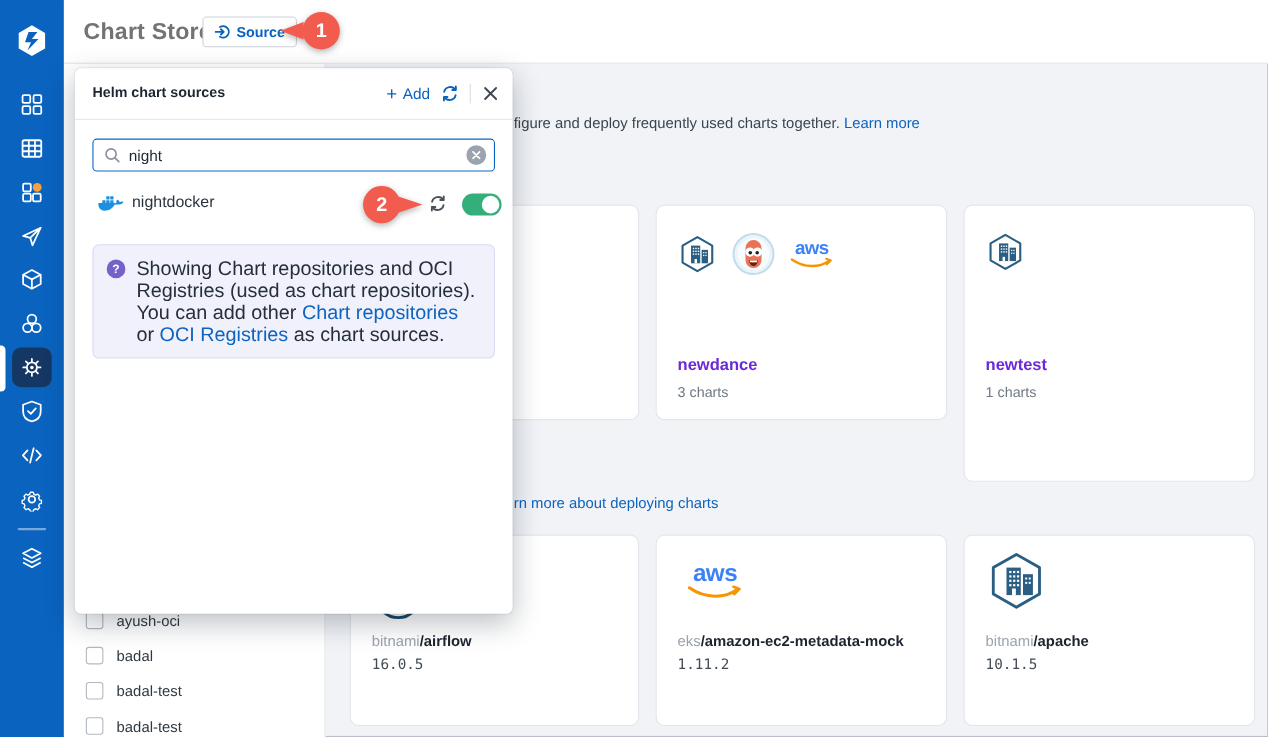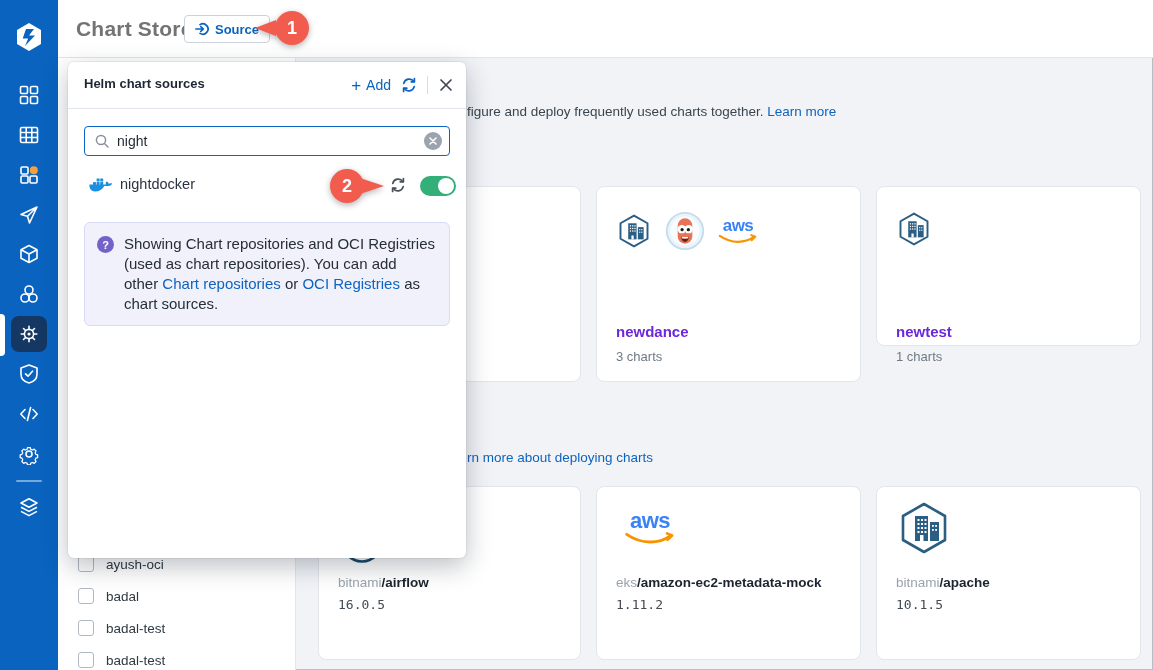--- a/index.html
+++ b/index.html
@@ -67,21 +67,21 @@
   .clear-btn { position:absolute; right:7px; top:5px; width:18px; height:18px; border-radius:50%; background:#9aa3ae; display:flex; align-items:center; justify-content:center; cursor:pointer; }
   .clear-btn svg { width:8px; height:8px; }
   .src-row { position:absolute; left:0; top:106px; width:100%; height:36px; }
   .src-row .docker { position:absolute; left:20px; top:7px; width:25px; height:21px; }
   .src-row .nm { position:absolute; left:52px; top:8px; font-size:14.5px; color:#2b3340; }
   .src-row .rfr { position:absolute; left:322px; top:9px; color:#4a5158; cursor:pointer; }
   .toggle { position:absolute; left:352px; top:8px; width:36px; height:20px; border-radius:10px; background:#33b07a; cursor:pointer; }
   .toggle .knob { position:absolute; right:2px; top:2px; width:16px; height:16px; border-radius:50%; background:#fff; }
   .note { position:absolute; left:16px; top:160px; width:366px; background:#f0f1fb; border:1px solid #d8dbf5; border-radius:6px; padding:11px 14px 11px 12px; display:flex; gap:10px; }
   .note .q { flex:0 0 17px; width:17px; height:17px; border-radius:50%; background:#7562c9; color:#fff; font-size:11px; font-weight:700; display:flex; align-items:center; justify-content:center; margin-top:2px; }
-  .note .txt { font-size:15px; line-height:20px; color:#262e38; }
+  .note .txt { font-size:18px; line-height:20px; color:#262e38; }
 
   
   .badge { position:absolute; z-index:60; filter:drop-shadow(0 2px 3px rgba(0,0,0,.3)); }
   .badge .c { width:34px; height:34px; border-radius:50%; background:#f25c4e; color:#fff; font-size:18px; font-weight:700; display:flex; align-items:center; justify-content:center; }
   .badge .tail-l { position:absolute; left:-20px; top:8.5px; width:0; height:0; border-top:8.5px solid transparent; border-bottom:8.5px solid transparent; border-right:21px solid #f25c4e; }
   .badge .tail-r { position:absolute; left:30px; top:8.5px; width:0; height:0; border-top:8.5px solid transparent; border-bottom:8.5px solid transparent; border-left:24px solid #f25c4e; }
 </style>
 </head>
 <body>
 
@@ -133,21 +133,21 @@
           <svg width="40" height="11" viewBox="0 0 44 12">
               <path d="M2 2 C 15 11 30 10 39 3.5" fill="none" stroke="#f79400" stroke-width="2.4" stroke-linecap="round"></path>
               <path d="M36.5 1.2 L41 3 L37 6.8" fill="none" stroke="#f79400" stroke-width="2.2" stroke-linecap="round" stroke-linejoin="round"></path>
             </svg>
         </div>
       </div>
       <div class="title">newdance</div>
       <div class="sub">3 charts</div>
     </div>
 
-    <div class="card" style="left:580px; top:128px; width:265px; height:160px;">
+    <div class="card" style="left:580px; top:128px; width:265px; height:252px;">
       <div class="icon-row">
         <svg width="36" height="36" viewBox="0 0 56 56">
           <polygon points="28,4 49,16 49,40 28,52 7,40 7,16" fill="#fff" stroke="#2a5e83" stroke-width="3" stroke-linejoin="round"></polygon>
           <rect x="19" y="16" width="13" height="25" fill="#2a5e83"></rect>
           <rect x="34" y="22" width="9" height="19" fill="#2a5e83"></rect>
           <g fill="#fff">
             <rect x="21.5" y="19" width="2" height="2"></rect>
               <rect x="25" y="19" width="2" height="2"></rect>
               <rect x="28.5" y="19" width="2" height="2"></rect>
             <rect x="21.5" y="23" width="2" height="2"></rect>

